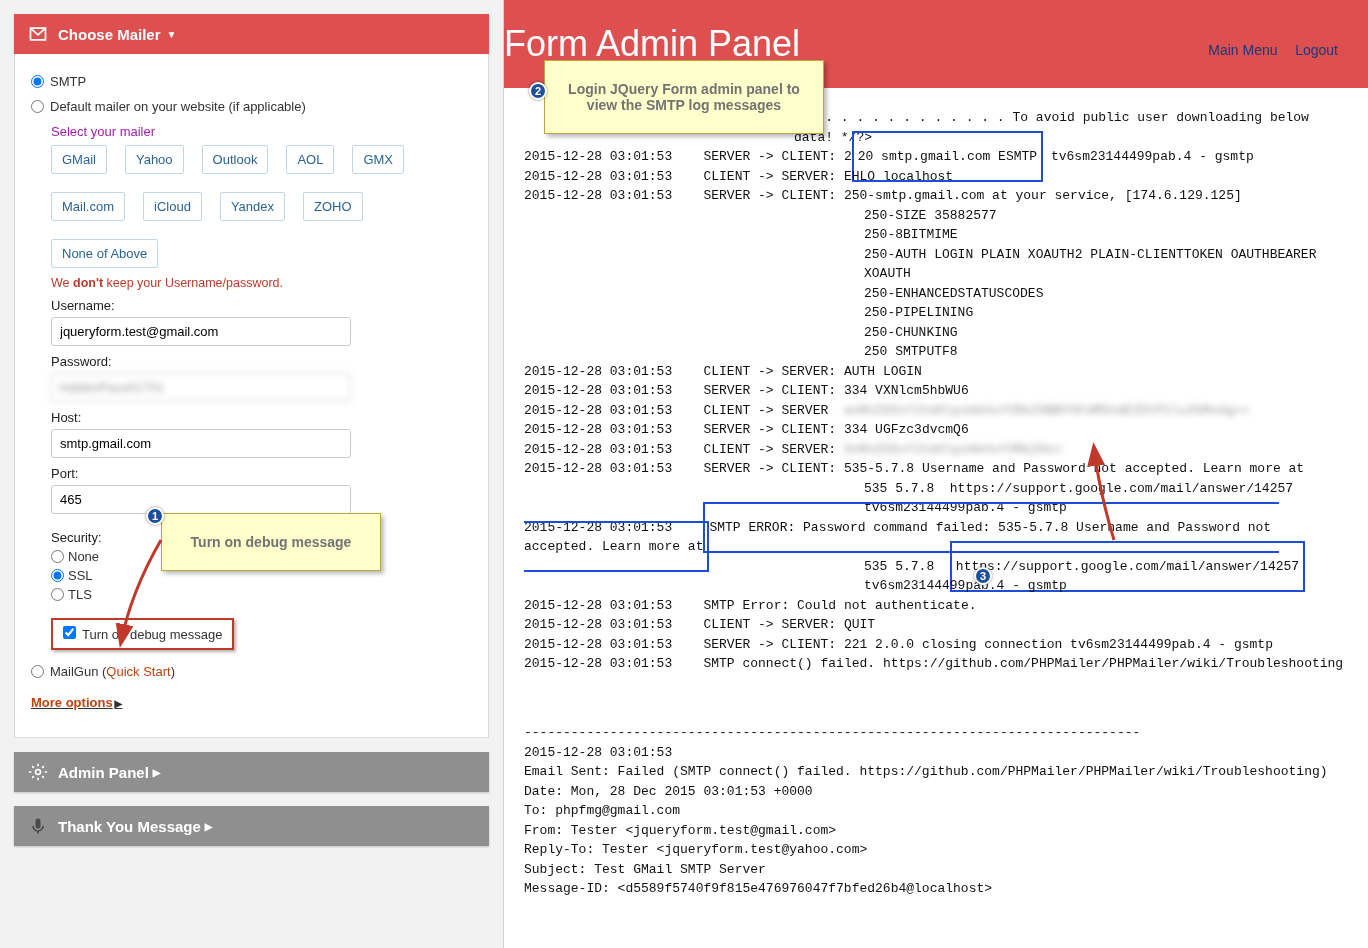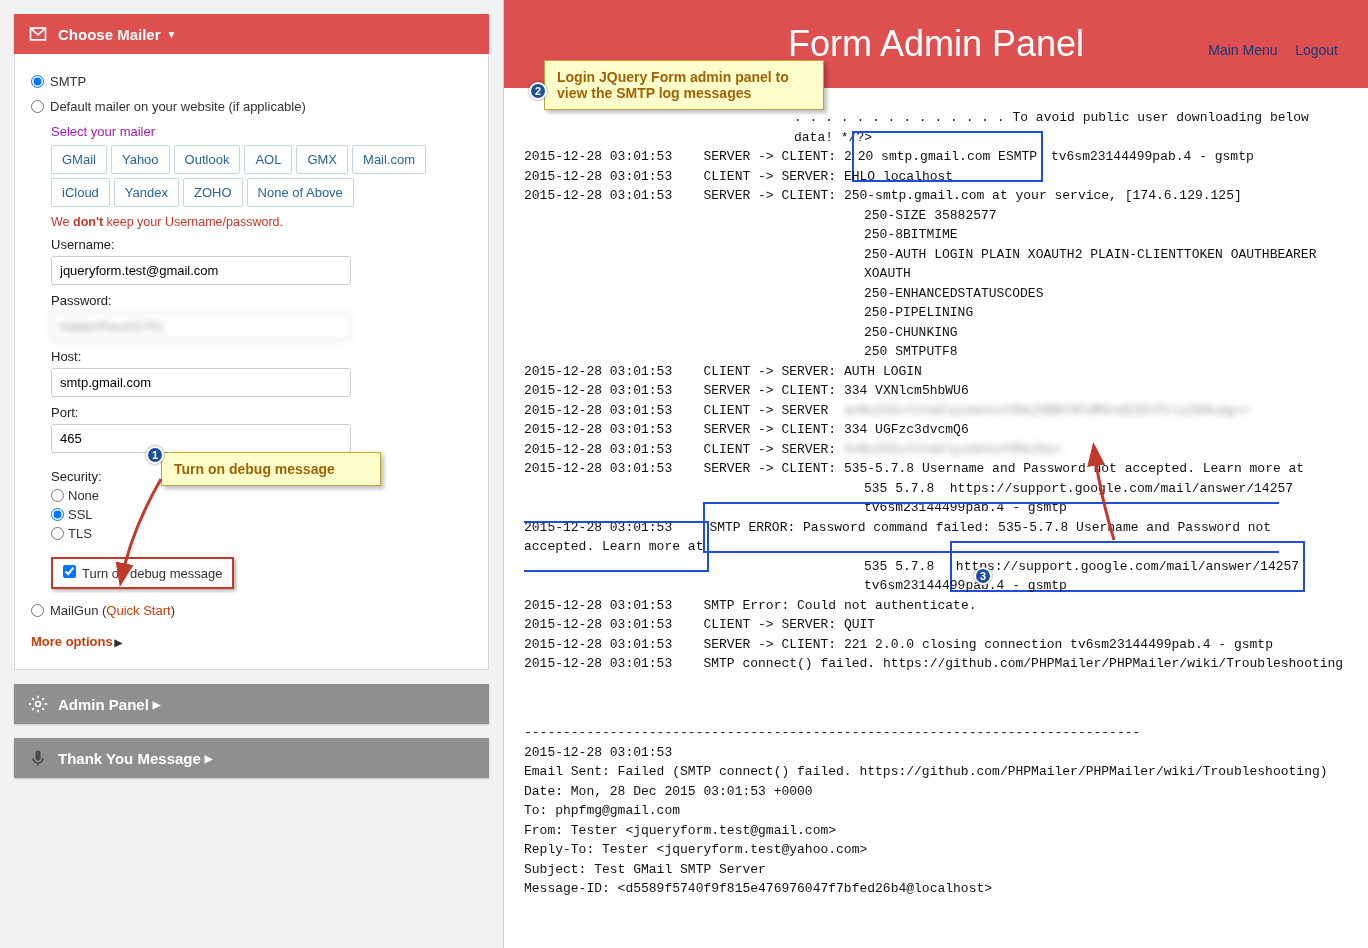--- a/index.html
+++ b/index.html
@@ -9,39 +9,39 @@
     .accordion-section { margin: 14px 14px 12px 14px; }
     .accordion-header { background: #de4f4f; color: #fff; padding: 10px 14px; display: flex; align-items: center; font-weight: bold; font-size: 15px; cursor: pointer; box-shadow: 0 1px 2px rgba(0,0,0,.2); }
     .accordion-header.gray { background: #8f8f8f; }
     .accordion-header .hdr-icon { margin-right: 10px; display: inline-flex; align-items: center; justify-content: center; }
     .accordion-header .hdr-caret { margin-left: 6px; font-size: 10px; }
     .accordion-body { background: #fff; border: 1px solid #d9d9d9; border-top: none; padding: 14px 16px 16px 16px; }
     .radio-row { margin: 6px 0 10px 0; }
     .radio-row input[type=radio] { margin-right: 6px; vertical-align: -2px; }
     .indent { margin-left: 20px; }
     .sub-label { margin: 8px 0 6px 0; color: #a21caf; }
-    .mailer-grid { display: flex; flex-wrap: wrap; gap: 4px; margin-bottom: 6px; }
+    .mailer-grid { display: flex; flex-wrap: wrap; gap: 18px; margin-bottom: 6px; }
     .mailer-btn { border: 1px solid #c3d6e6; background: #fff; color: #2a6496; padding: 6px 10px; font-size: 13px; border-radius: 2px; cursor: pointer; }
     .warn { color: #c0392b; font-size: 12.5px; margin: 8px 0 2px 0; }
     .warn b { font-weight: bold; }
     .field-label { margin: 8px 0 4px 0; color: #222; }
     .txt-input { width: 300px; padding: 6px 8px; border: 1px solid #ccc; border-radius: 3px; font-size: 13px; }
     .blurry { filter: blur(3px); color: #999; }
     .sec-options { margin-top: 4px; }
     .sec-options label { display: block; margin: 4px 0; font-size: 13px; }
     .sec-options input[type=radio] { margin-right: 4px; vertical-align: -2px; }
     .debug-box { border: 2px solid #c0392b; padding: 6px 10px; display: inline-flex; align-items: center; margin-top: 12px; box-shadow: 2px 2px 3px rgba(0,0,0,.3); }
     .debug-box input[type=checkbox] { margin-right: 6px; }
     .link { color: #c2410c; text-decoration: none; cursor: pointer; }
-    .more-opts { margin: 16px 0 4px 0; font-weight: bold; font-size: 13px; }
+    .more-opts { margin: 16px 0 11px 0; font-weight: bold; font-size: 13px; text-decoration: underline; }
     .more-caret { font-size: 10px; margin-left: 2px; }
-    .callout { position: absolute; background: #ffffcc; border: 1px solid #bfa33c; padding: 8px 12px; font-size: 14px; color: #a16207; box-shadow: 3px 3px 4px rgba(0,0,0,.25); z-index: 5; font-weight: bold; }
+    .callout { position: absolute; background: #ffffcc; border: 1px solid #bfa33c; padding: 20px 12px; font-size: 14px; color: #737373; box-shadow: 3px 3px 4px rgba(0,0,0,.25); z-index: 5; font-weight: bold; text-align: center; }
     .num-badge { position: absolute; width: 18px; height: 18px; border-radius: 50%; background: #1d4f9c; border: 2px solid #fff; color: #fff; font-size: 11px; font-weight: bold; display: flex; align-items: center; justify-content: center; box-shadow: 0 0 3px rgba(0,0,0,.5); z-index: 6; }
     .right-panel { flex: 1; background: #fff; position: relative; padding: 0; }
-    .right-topbar { height: 88px; background: #de4f4f; display: flex; align-items: center; justify-content: center; position: relative; }
+    .right-topbar { height: 88px; background: #de4f4f; display: flex; align-items: center; justify-content: flex-start; position: relative; }
     .right-topbar h1 { color: #fff; font-size: 36px; font-weight: 500; }
     .right-links { position: absolute; right: 30px; top: 42px; }
     .right-links a { color: #1a3a7a; margin-left: 14px; font-size: 14px; text-decoration: none; }
     .log-area { padding: 20px 20px 20px 20px; position: relative; font-family: "Courier New", monospace; font-size: 13px; color: #111; white-space: pre-wrap; line-height: 1.5; }
     .log-line { display: block; }
     .hl-box { border: 2px solid #1d4ed8; padding: 16px 4px; display: inline; }
     svg.arrow { position: absolute; z-index: 7; pointer-events: none; }
     .rel { position: relative; }
   </style>
 </head>

